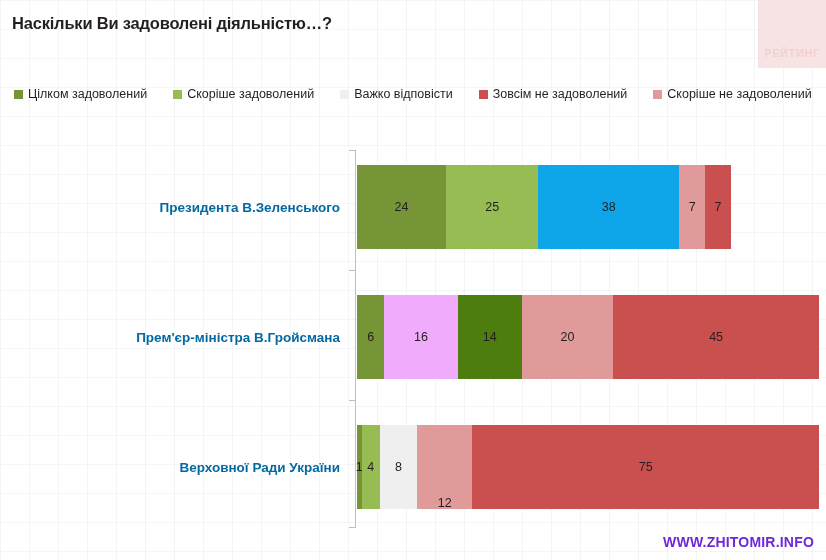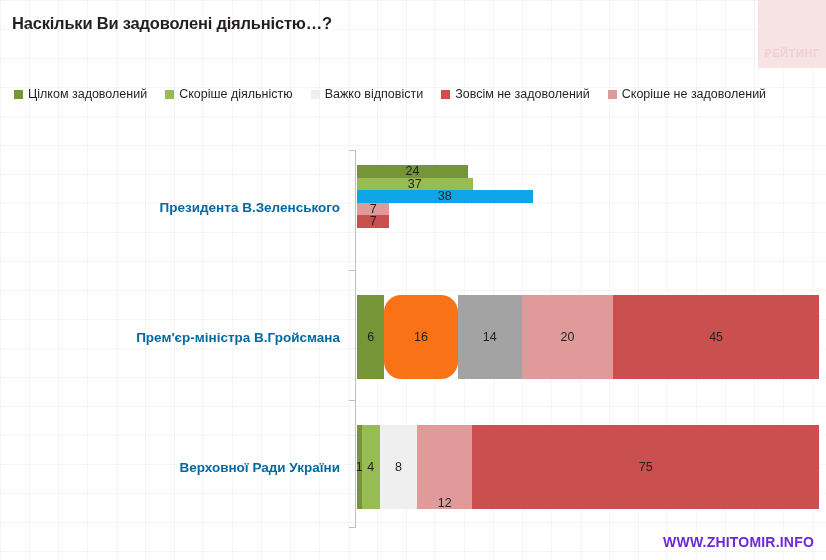--- a/index.html
+++ b/index.html
@@ -68,21 +68,21 @@
     letter-spacing: 0.6px;
   }
 
   
   .legend {
     position: absolute;
     left: 14px;
     top: 88px;
     display: flex;
     align-items: center;
-    gap: 4px;
+    gap: 12px;
     white-space: nowrap;
   }
   .legend-item {
     display: flex;
     align-items: center;
     margin-right: 14px;
   }
   .legend-swatch {
     width: 9px;
     height: 9px;
@@ -195,21 +195,21 @@
 
   <div class="chart-title">Наскільки Ви задоволені діяльністю…?</div>
 
   <div class="legend" id="legend">
       <div class="legend-item">
         <span class="legend-swatch" style="background: rgb(118, 149, 54);"></span>
         <span class="legend-label">Цілком задоволений</span>
       </div>
       <div class="legend-item">
         <span class="legend-swatch" style="background: rgb(150, 188, 83);"></span>
-        <span class="legend-label">Скоріше діяльністю</span>
+        <span class="legend-label">Скоріше задоволений</span>
       </div>
       <div class="legend-item">
         <span class="legend-swatch" style="background: rgb(239, 239, 239);"></span>
         <span class="legend-label">Важко відповісти</span>
       </div>
       <div class="legend-item">
         <span class="legend-swatch" style="background: rgb(201, 80, 78);"></span>
         <span class="legend-label">Зовсім не задоволений</span>
       </div>
       <div class="legend-item">
@@ -220,48 +220,48 @@
 
   <div class="plot">
     <div class="axis-line"></div>
     <div class="axis-tick" style="top:8px"></div>
     <div class="axis-tick" style="top:128px"></div>
     <div class="axis-tick" style="top:258px"></div>
     <div class="axis-tick" style="top:385px"></div>
     <div class="rows" id="rows">
         <div class="row">
           <div class="row-label">Президента В.Зеленського</div>
-          <div class="bar" style="width: 374px; flex-direction: column;">
+          <div class="bar" style="width: 374px;">
             <div class="seg" title="Цілком задоволений: 24" style="width: 110.88px; background: rgb(118, 149, 54);">
               <span class="seg-value">24</span>
             </div>
             <div class="seg" title="Скоріше задоволений: 25" style="width: 115.5px; background: rgb(150, 188, 83);">
-              <span class="seg-value">37</span>
+              <span class="seg-value">25</span>
             </div>
             <div class="seg" title="Важко відповісти: 38" style="width: 175.56px; background: #0ea5e9;">
               <span class="seg-value">38</span>
             </div>
             <div class="seg" title="Скоріше не задоволений: 7" style="width: 32.34px; background: rgb(224, 154, 154);">
               <span class="seg-value">7</span>
             </div>
             <div class="seg" title="Зовсім не задоволений: 7" style="width: 32.34px; background: rgb(201, 80, 78);">
               <span class="seg-value">7</span>
             </div>
           </div>
         </div>
         <div class="row">
           <div class="row-label">Прем'єр-міністра В.Гройсмана</div>
           <div class="bar" style="width: 462px;">
             <div class="seg" title="Цілком задоволений: 6" style="width: 27.72px; background: rgb(118, 149, 54);">
               <span class="seg-value">6</span>
             </div>
-            <div class="seg" title="Скоріше задоволений: 16" style="width: 73.92px; background: #f97316; border-radius: 17px;">
+            <div class="seg" title="Скоріше задоволений: 16" style="width: 73.92px; background: #f0abfc;">
               <span class="seg-value">16</span>
             </div>
-            <div class="seg" title="Важко відповісти: 14" style="width: 64.68px; background: #a3a3a3;">
+            <div class="seg" title="Важко відповісти: 14" style="width: 64.68px; background: #4d7c0f;">
               <span class="seg-value">14</span>
             </div>
             <div class="seg" title="Скоріше не задоволений: 20" style="width: 92.4px; background: rgb(224, 154, 154);">
               <span class="seg-value">20</span>
             </div>
             <div class="seg" title="Зовсім не задоволений: 45" style="width: 207.9px; background: rgb(201, 80, 78);">
               <span class="seg-value">45</span>
             </div>
           </div>
         </div>

